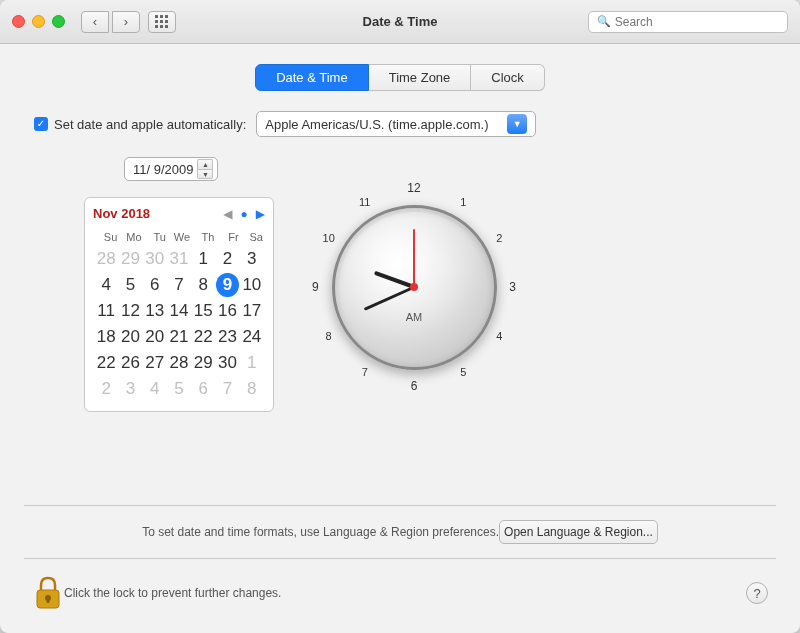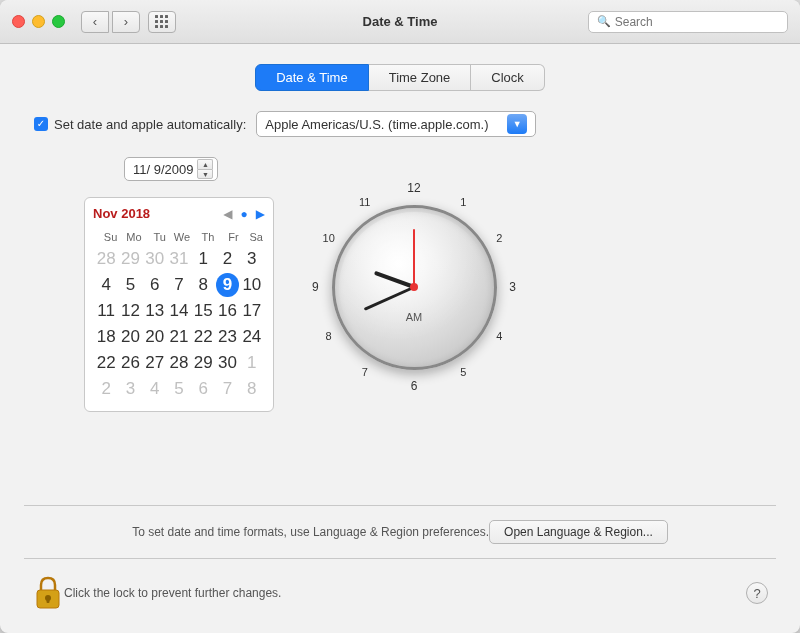--- a/index.html
+++ b/index.html
@@ -449,21 +449,21 @@
       margin-bottom: 14px;
     }
     .region-text {
       font-size: 12px;
       color: #555;
     }
     .region-btn {
       background: linear-gradient(to bottom, #f8f8f8, #ececec);
       border: 1px solid #b8b8b8;
       border-radius: 5px;
-      padding: 4px 14px;
+      padding: 4px 4px;
       font-size: 12px;
       color: #333;
       cursor: pointer;
     }
     .separator-line2 {
       height: 1px;
       background: #c8c8c8;
       margin-bottom: 10px;
     }
     .lock-row {

